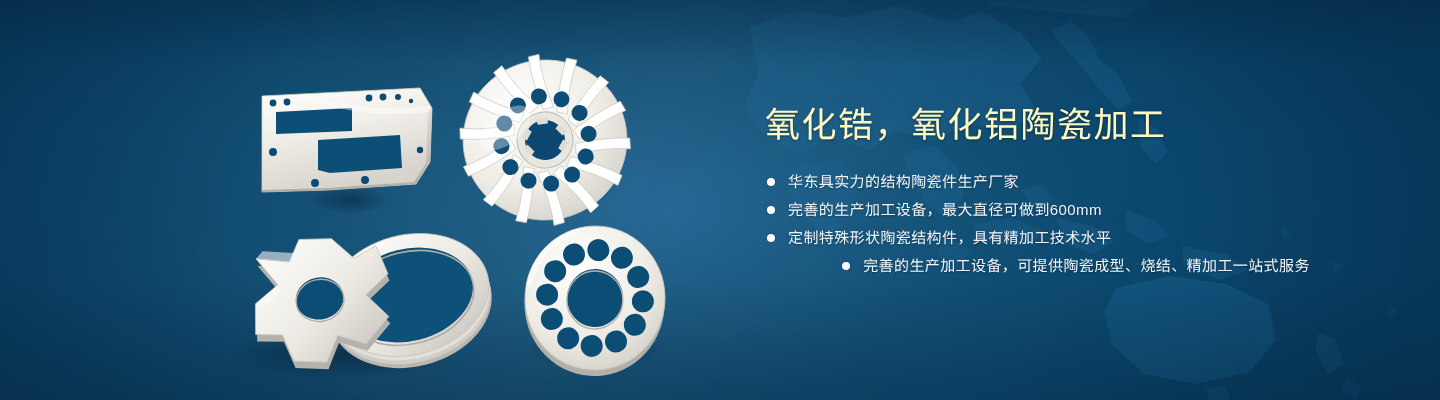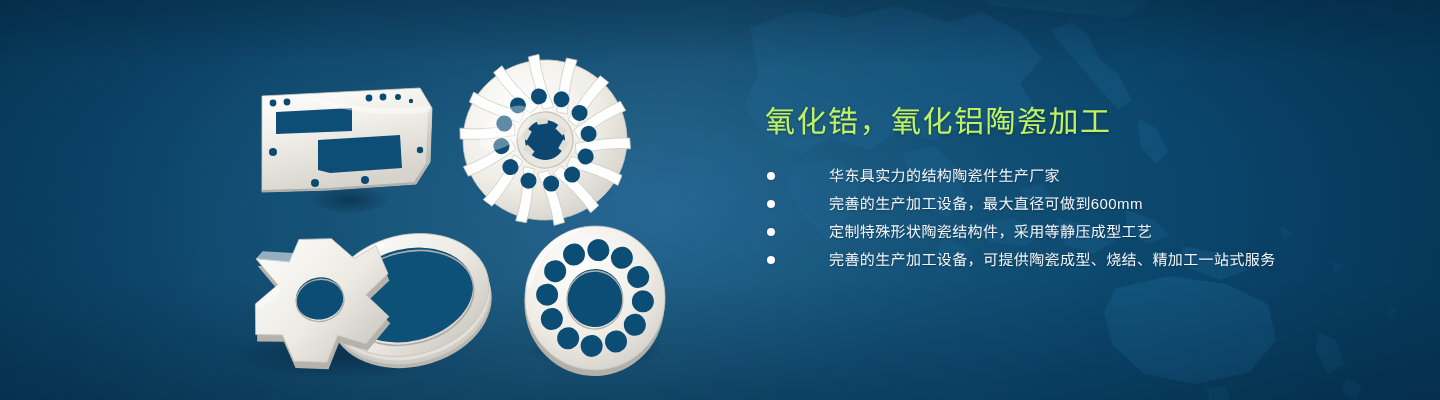--- a/index.html
+++ b/index.html
@@ -88,42 +88,41 @@
   .products svg { display: block; width: 100%; height: 100%; }
 
   
   .copy {
     position: absolute;
     left: 765px;
     top: 104px;
     width: 620px;
   }
   .headline {
-    color: #bef264;
-    font-size: 30px;
+    color: #fef9c3;
+    font-size: 35px;
     font-weight: 400;
     line-height: 1.18;
     letter-spacing: 1.5px;
     margin: 0 0 26px 0;
     text-shadow: 0 1px 3px rgba(0,0,0,0.35);
     white-space: nowrap;
   }
   .bullets {
     list-style: none;
     margin: 0;
     padding: 0;
   }
   .bullet {
     display: flex;
     align-items: center;
     height: 22px;
     margin-bottom: 6px;
-    gap: 41px;
-  }
-  .bullet:last-child { margin-bottom: 4px; }
+  }
+  .bullet:last-child { margin-bottom: 4px; justify-content: center; }
   .dot {
     flex: 0 0 auto;
     width: 8px;
     height: 8px;
     border-radius: 50%;
     background: #ffffff;
     margin-right: 13px;
     margin-left: 2px;
     box-shadow: 0 0 2px rgba(0,0,0,0.25);
   }
@@ -395,21 +394,21 @@
       <li class="bullet">
         <span class="dot"></span>
         <span class="bullet-text">华东具实力的结构陶瓷件生产厂家</span>
       </li>
       <li class="bullet">
         <span class="dot"></span>
         <span class="bullet-text">完善的生产加工设备，最大直径可做到600mm</span>
       </li>
       <li class="bullet">
         <span class="dot"></span>
-        <span class="bullet-text">定制特殊形状陶瓷结构件，采用等静压成型工艺</span>
+        <span class="bullet-text">定制特殊形状陶瓷结构件，具有精加工技术水平</span>
       </li>
       <li class="bullet">
         <span class="dot"></span>
         <span class="bullet-text">完善的生产加工设备，可提供陶瓷成型、烧结、精加工一站式服务</span>
       </li>
     </ul>
   </div>
 
 </div>
 

